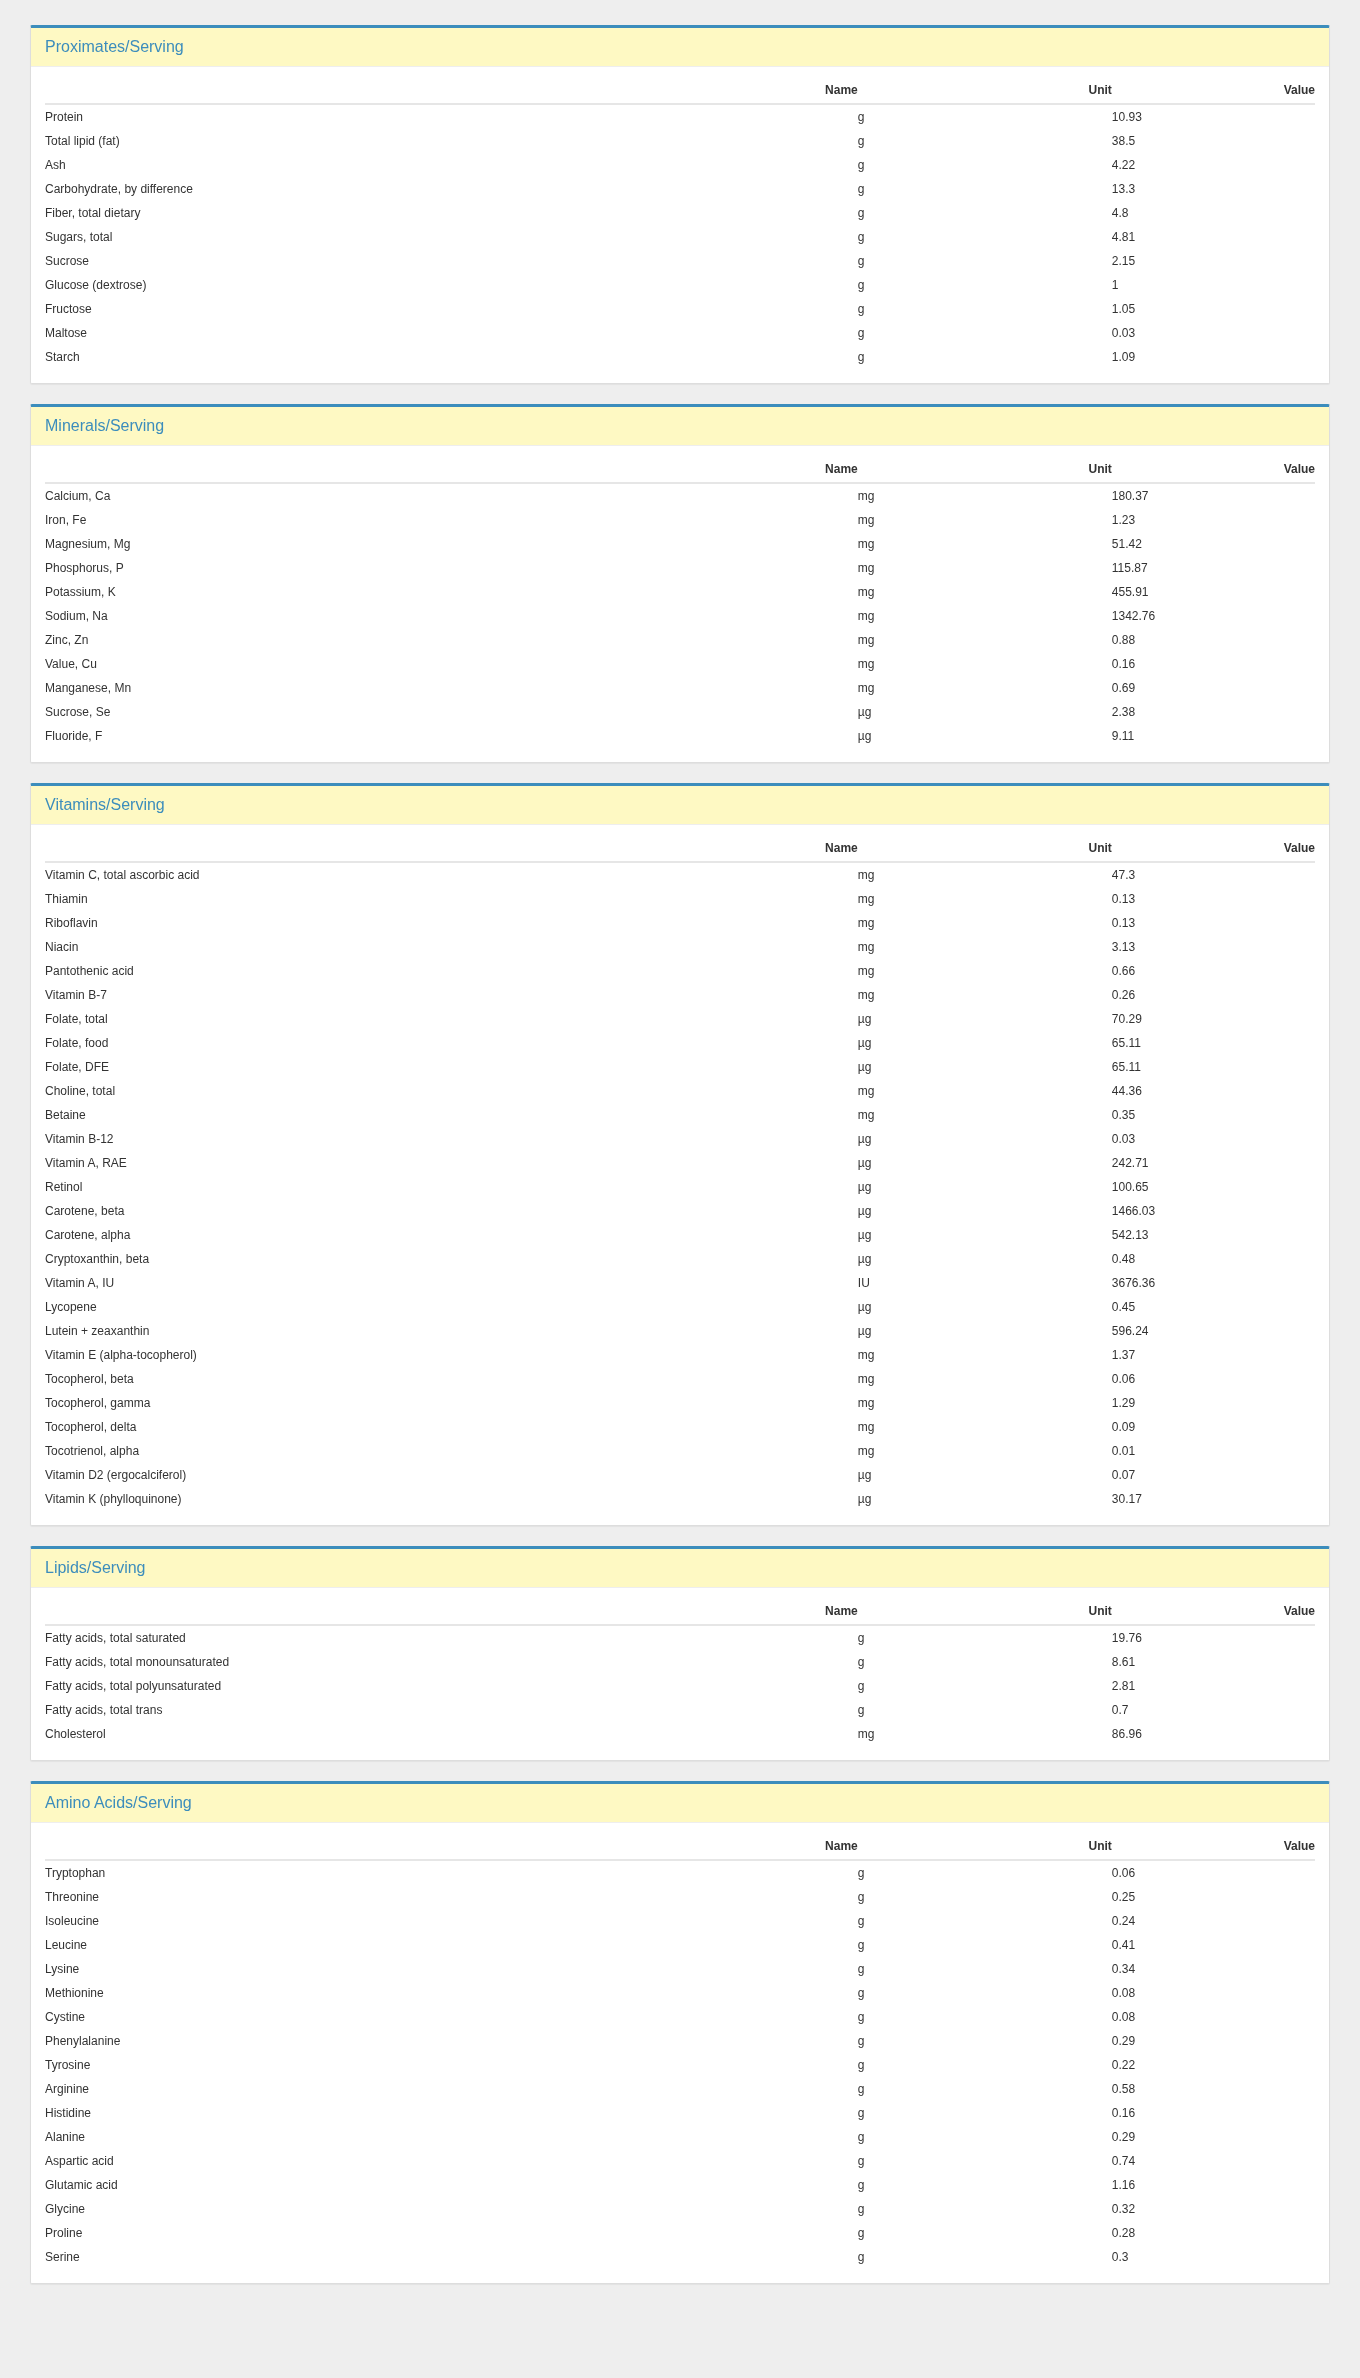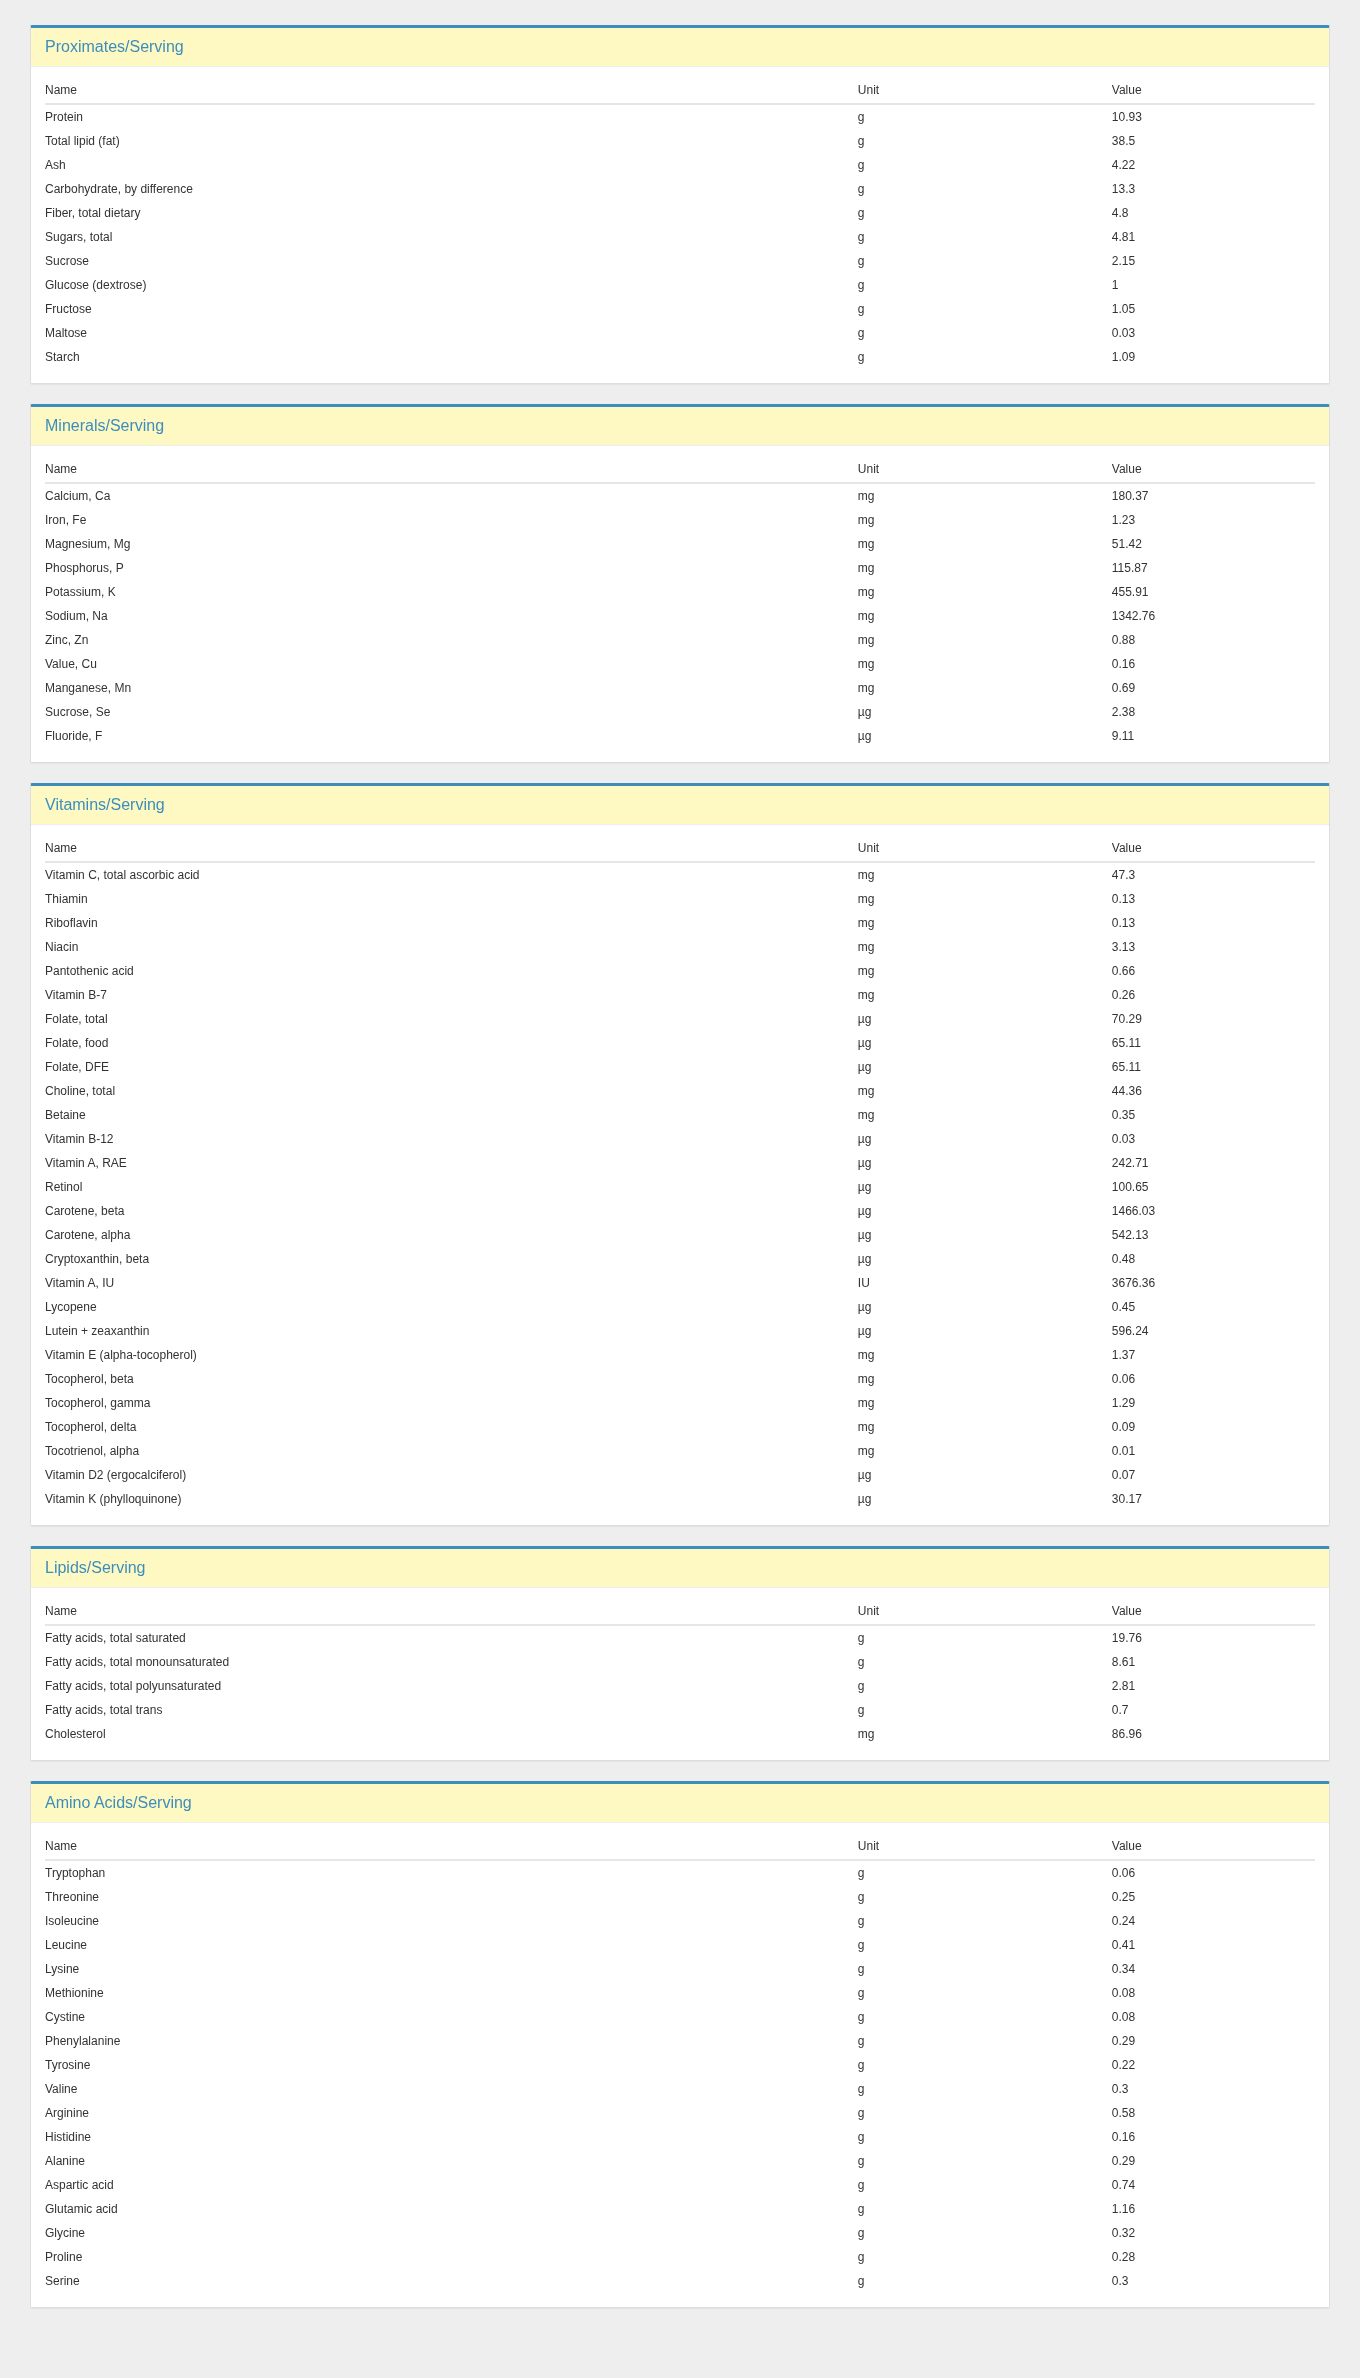--- a/index.html
+++ b/index.html
@@ -28,22 +28,22 @@
     border-bottom: 1px solid #eee;
   }
   .panel-body {
     padding: 10px 14px 14px 14px;
   }
   table {
     width: 100%;
     border-collapse: collapse;
   }
   thead th {
-    text-align: left;
-    font-weight: 400;
+    text-align: right;
+    font-weight: 700;
     color: #333;
     font-size: 12px;
     padding: 6px 0 6px 0;
     border-bottom: 2px solid #e6e6e6;
   }
   tbody td {
     padding: 5px 0;
     color: #333;
     font-size: 12px;
     vertical-align: middle;
@@ -441,25 +441,20 @@
               <td class="col-name">Phenylalanine</td>
               <td class="col-unit">g</td>
               <td class="col-value">0.29</td>
             </tr>
             <tr>
               <td class="col-name">Tyrosine</td>
               <td class="col-unit">g</td>
               <td class="col-value">0.22</td>
             </tr>
             <tr>
-              <td class="col-name">Valine</td>
-              <td class="col-unit">g</td>
-              <td class="col-value">0.3</td>
-            </tr>
-            <tr>
               <td class="col-name">Arginine</td>
               <td class="col-unit">g</td>
               <td class="col-value">0.58</td>
             </tr>
             <tr>
               <td class="col-name">Histidine</td>
               <td class="col-unit">g</td>
               <td class="col-value">0.16</td>
             </tr>
             <tr>

